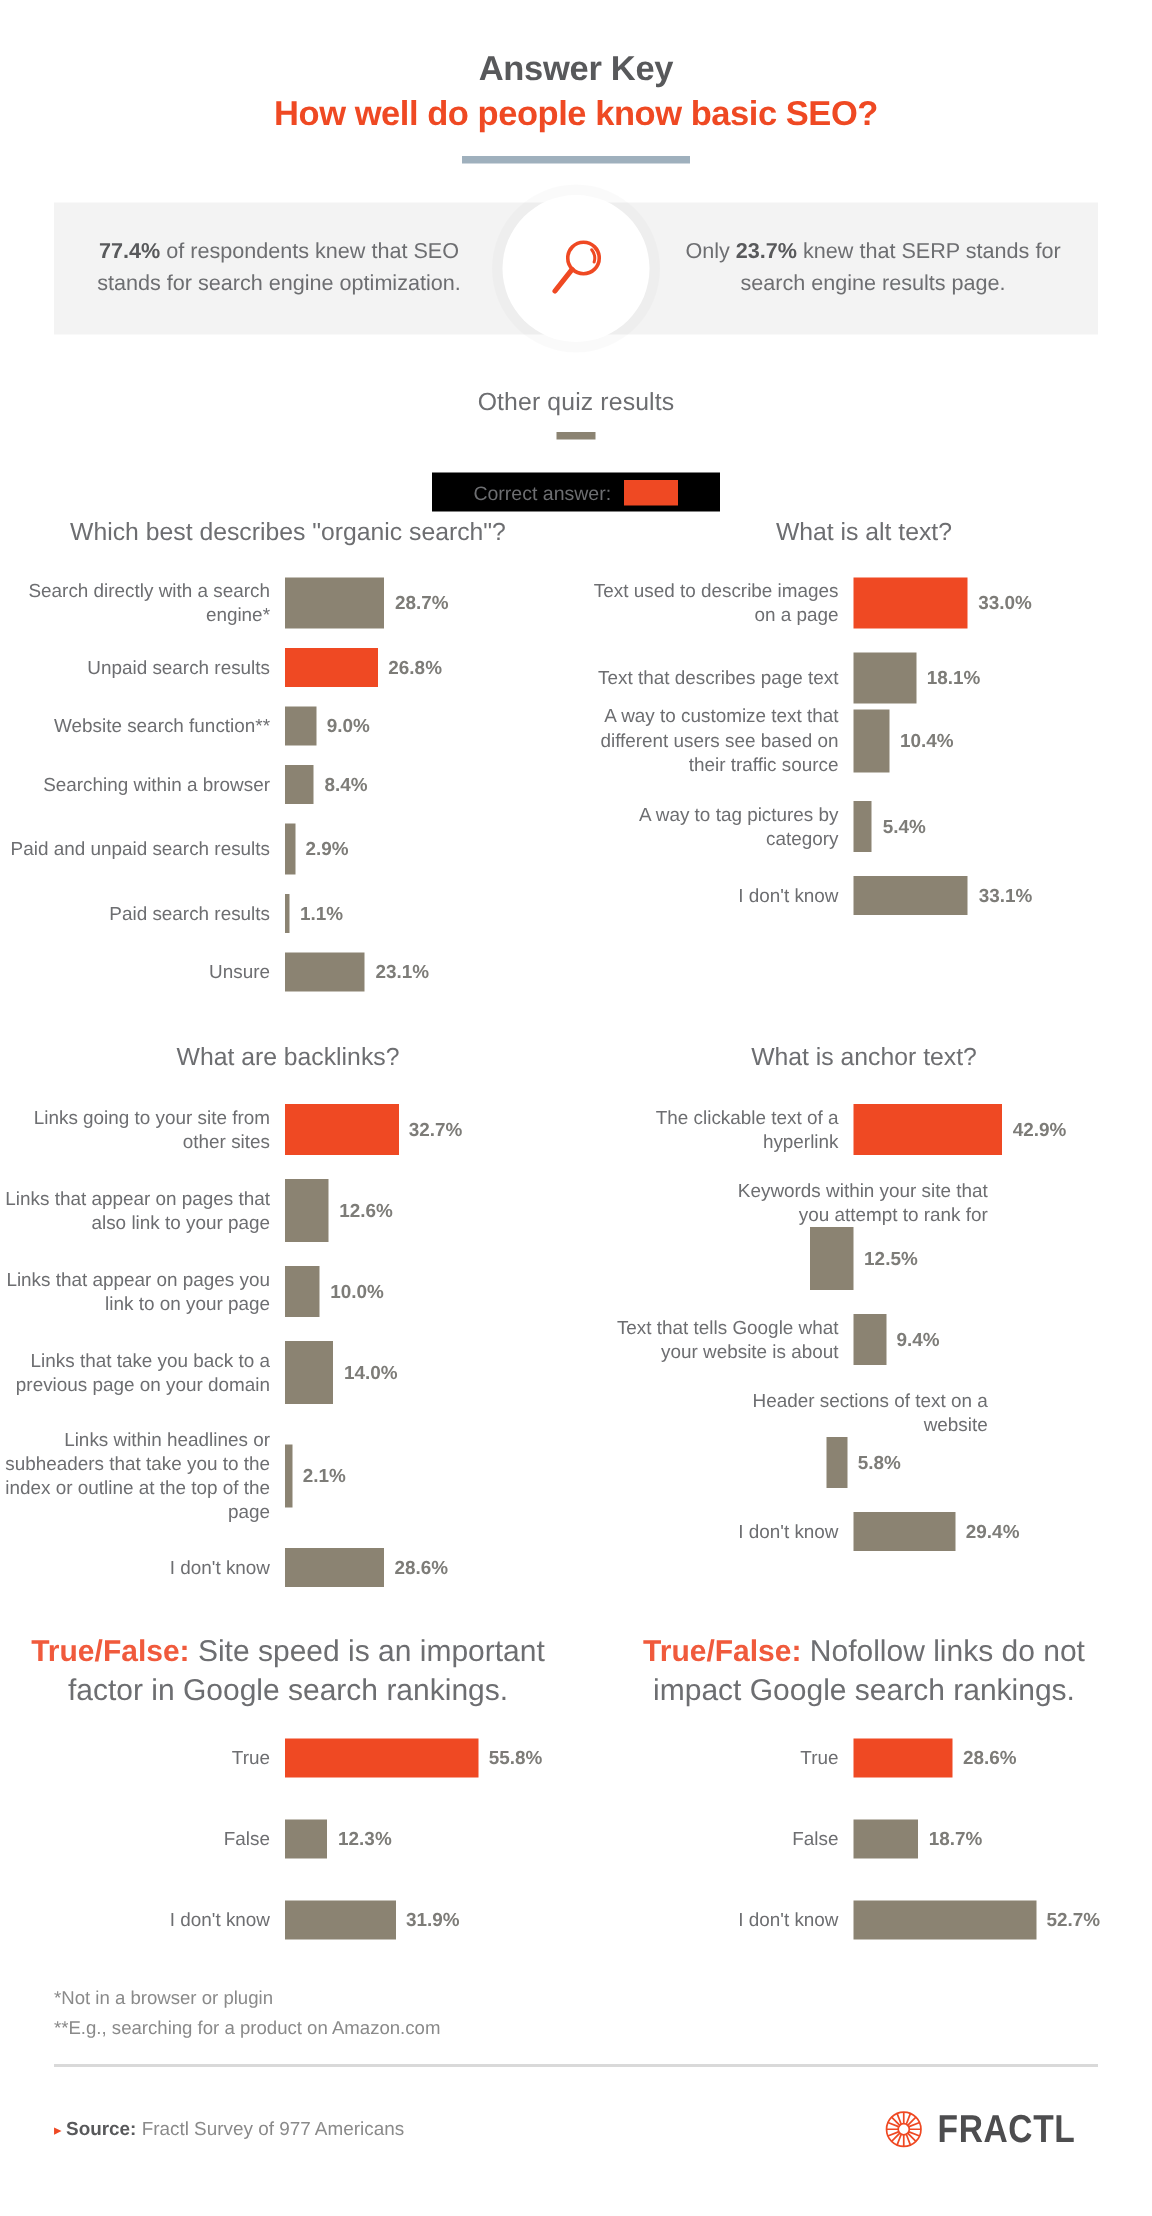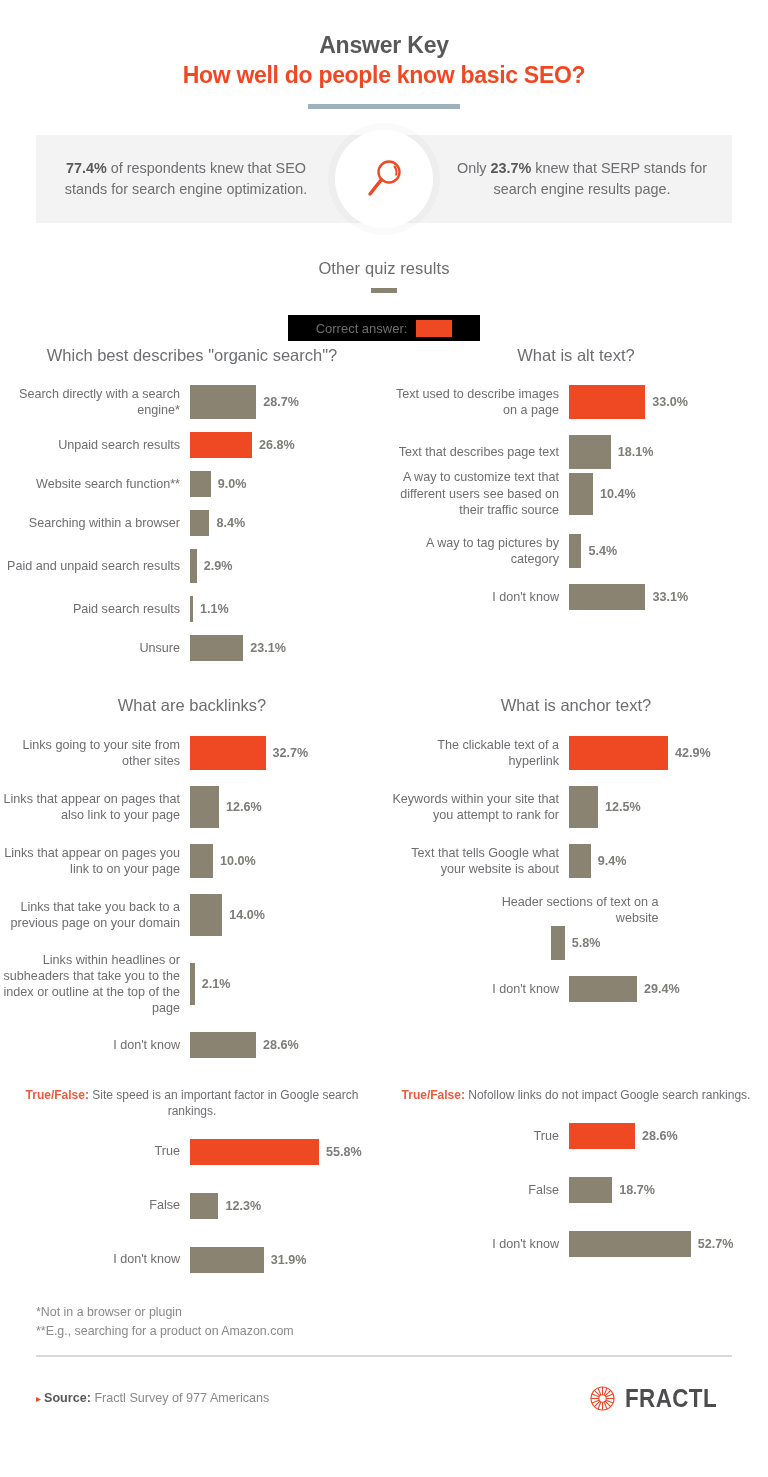--- a/index.html
+++ b/index.html
@@ -101,21 +101,21 @@
   .col { width: 50%; }
   .chart { margin-top: 4px; }
   .chart-title {
     text-align: center;
     font-size: 16.5px;
     color: #6d6e71;
     line-height: 1.3;
     padding: 0 14px;
   }
   .chart-title .tf { color: #f05a3c; font-weight: bold; }
-  .chart-title.tf-title { font-size: 12px; }
+  .chart-title.tf-title { font-size: 20px; }
 
   .rows { margin-top: 19px; }
   .row { display: flex; align-items: center; }
   .row-label {
     text-align: right;
     font-size: 12.6px;
     line-height: 1.28;
     color: #6d6e71;
     padding-right: 10px;
   }
@@ -363,21 +363,21 @@
       <div class="chart">
         <div class="chart-title">What is anchor text?</div>
         <div class="rows">
             <div class="row">
               <div class="row-label">The clickable text of a hyperlink</div>
               <div class="bar-zone">
                 <div class="bar correct" style="width: 99.099px; height: 34px;"></div>
                 <span class="bar-val">42.9%</span>
               </div>
             </div>
-            <div class="row" style="margin-top: 16px;">
+            <div class="row" style="margin-top: 16px; flex-direction: column;">
               <div class="row-label">Keywords within your site that you attempt to rank for</div>
               <div class="bar-zone">
                 <div class="bar" style="width: 28.875px; height: 42px;"></div>
                 <span class="bar-val">12.5%</span>
               </div>
             </div>
             <div class="row" style="margin-top: 16px;">
               <div class="row-label">Text that tells Google what your website is about</div>
               <div class="bar-zone">
                 <div class="bar" style="width: 21.714px; height: 34px;"></div>

